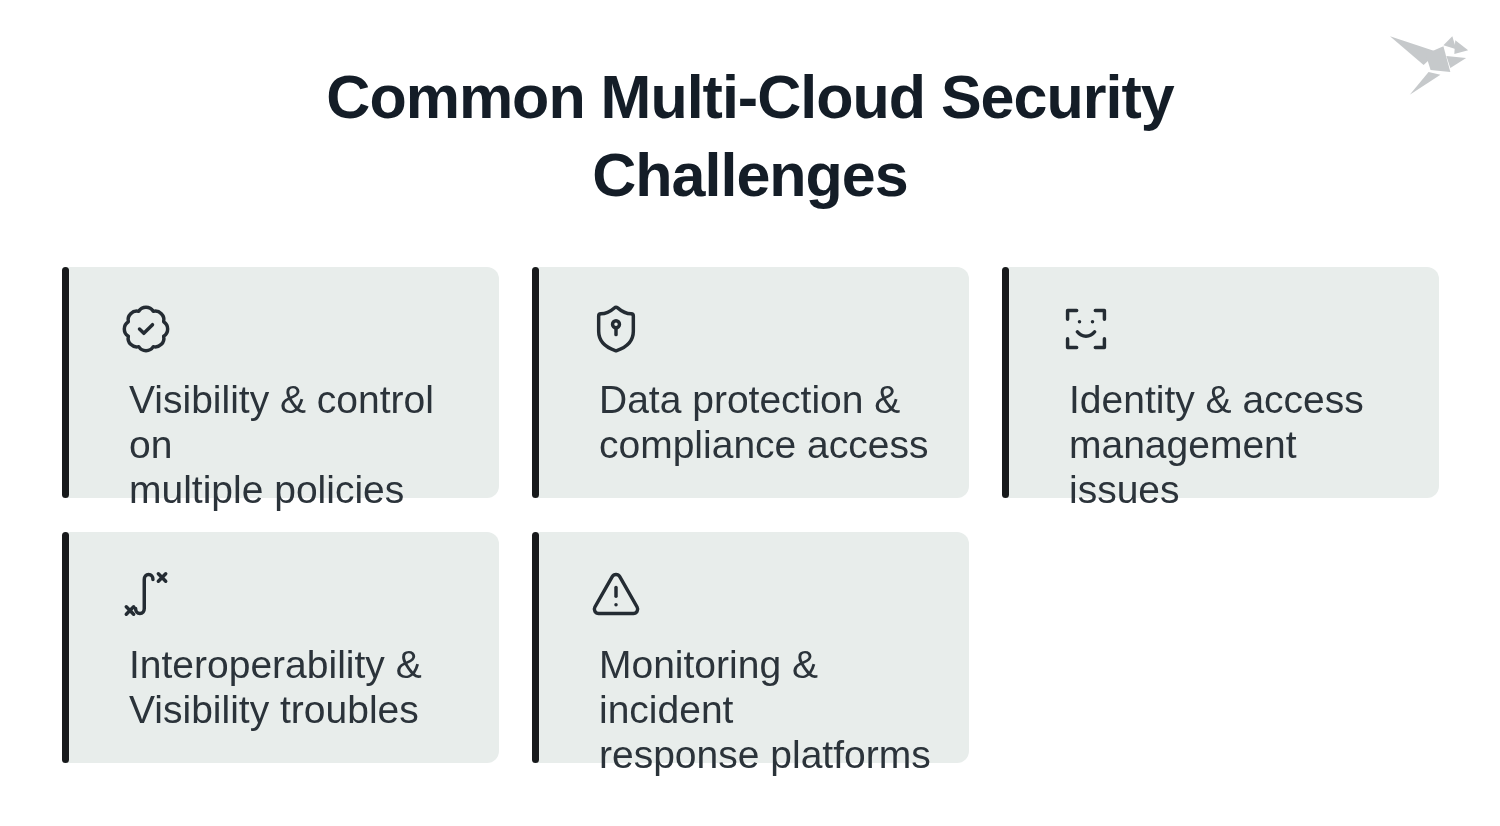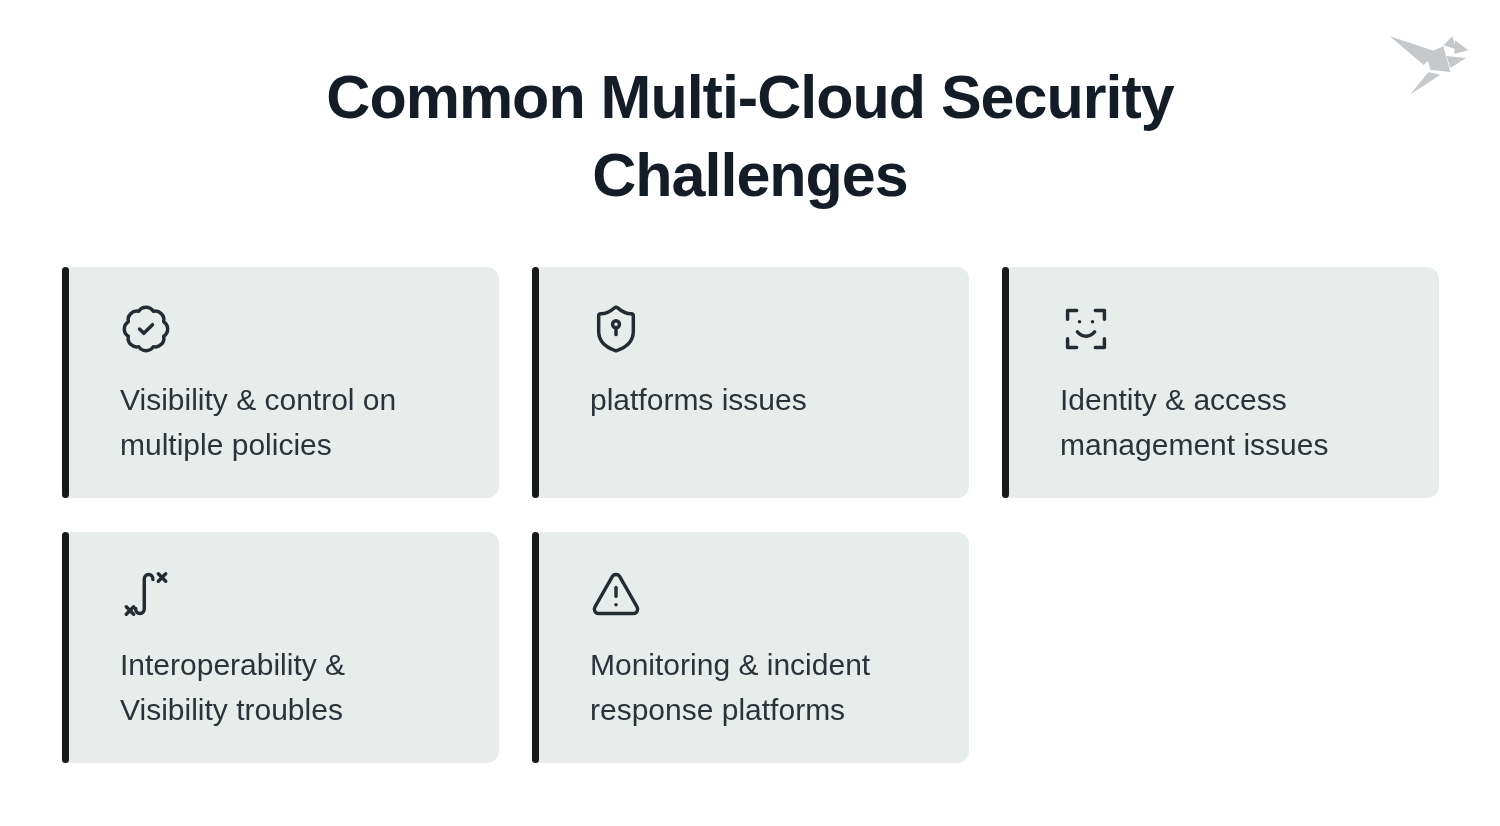--- a/index.html
+++ b/index.html
@@ -51,23 +51,24 @@
     border-radius: 4px;
   }
   .card-body { padding: 36px 28px 0 58px; }
   .icon {
     display: block;
     width: 52px; height: 52px;
     margin-bottom: 22px;
   }
   .icon svg { width: 52px; height: 52px; display: block; }
   .card-text {
-    font-size: 30px;
+    font-size: 39px;
     line-height: 45px;
     color: #2b333a;
+    margin-left: 9px;
   }
 </style>
 </head>
 <body>
 
 <div>
 
   <svg class="logo" viewBox="0 0 95 70" aria-hidden="true">
     <g fill="#c6c9cb" stroke="none">
       <polygon points="2,8 50,24 36,37"></polygon>
@@ -107,21 +108,22 @@
       <span class="accent-bar"></span>
       <div class="card-body">
         <span class="icon">
           <svg viewBox="0 0 24 24" fill="none" stroke="#242c33" stroke-width="1.6" stroke-linecap="round" stroke-linejoin="round">
             <path d="M20 13c0 5-3.5 7.5-7.66 8.95a1 1 0 0 1-.67-.01C7.5 20.5 4 18 4 13V6a1 1 0 0 1 1-1c2 0 4.5-1.2 6.24-2.72a1.17 1.17 0 0 1 1.52 0C14.51 3.81 17 5 19 5a1 1 0 0 1 1 1z"></path>
             <circle cx="12" cy="9.8" r="1.6"></circle>
             <line x1="12" y1="11.4" x2="12" y2="14.6"></line>
           </svg>
         </span>
         <div class="card-text">
-          <div>platforms issues</div>
+          <div>Data protection &amp;</div>
+          <div>compliance access</div>
         </div>
       </div>
     </div>
 
     <div class="card">
       <span class="accent-bar"></span>
       <div class="card-body">
         <span class="icon">
           <svg viewBox="0 0 24 24" fill="none" stroke="#242c33" stroke-width="1.6" stroke-linecap="round" stroke-linejoin="round">
             <path d="M3.5 7.5v-4h4.2"></path>

